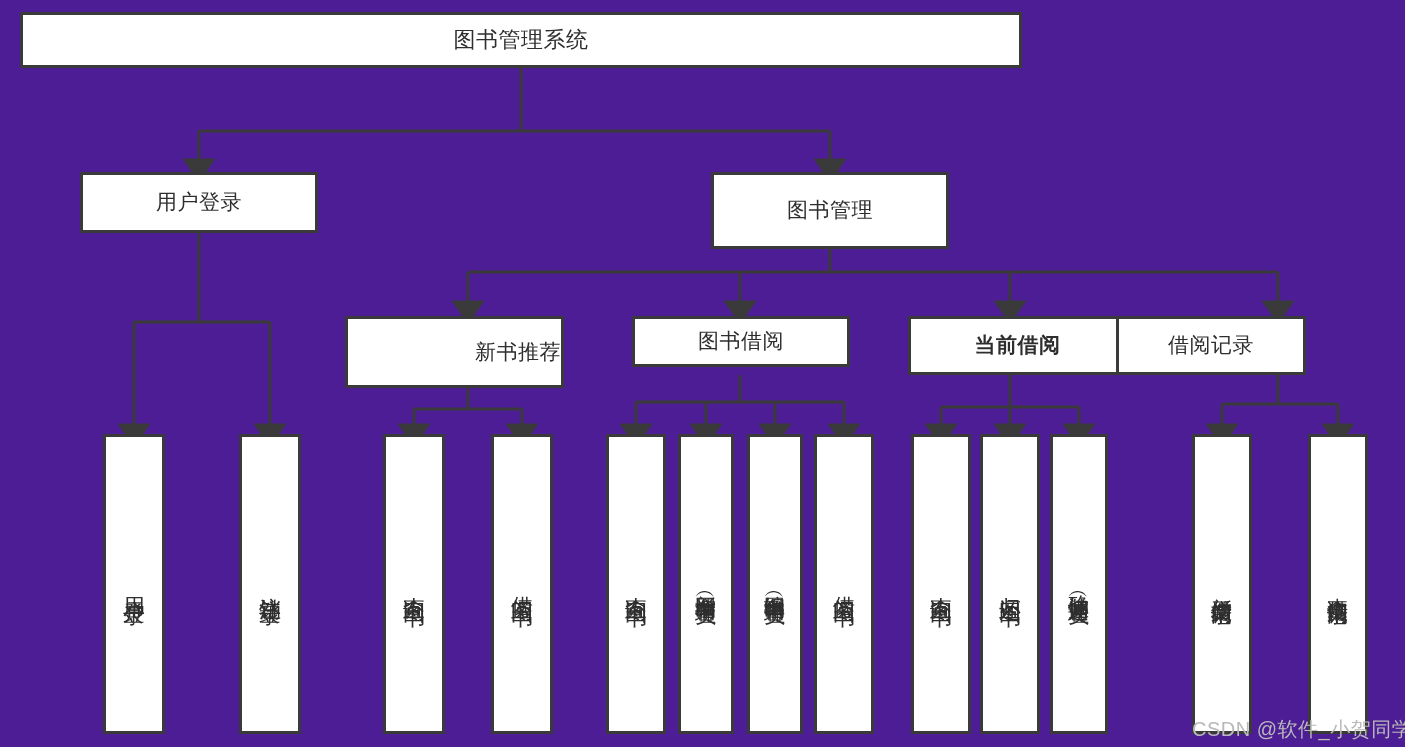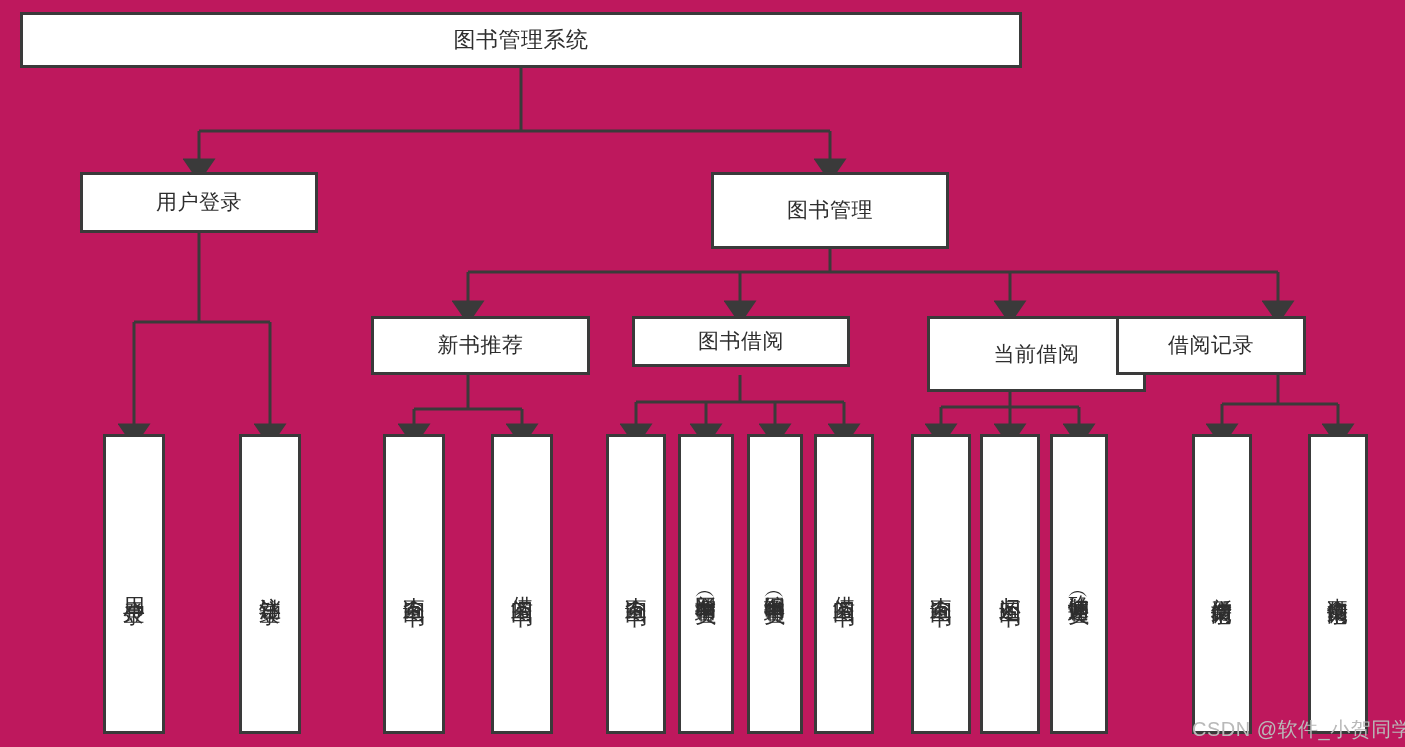--- a/index.html
+++ b/index.html
@@ -7,21 +7,21 @@
     padding: 0;
     background: #ffffff;
   }
   body {
     font-family: "Liberation Sans", "DejaVu Sans", sans-serif;
   }
   #canvas {
     position: relative;
     width: 1405px;
     height: 747px;
-    background: #be185d;
+    background: #4c1d95;
     overflow: hidden;
   }
   svg.edges {
     position: absolute;
     left: 0;
     top: 0;
     width: 1405px;
     height: 747px;
     pointer-events: none;
   }
@@ -132,27 +132,27 @@
     <span class="label">图书管理系统</span>
   </div>
 
   <div class="node horiz" style="left:80px; top:172px; width:238px; height:61px;">
     <span class="label">用户登录</span>
   </div>
   <div class="node horiz" style="left:711px; top:172px; width:238px; height:77px;">
     <span class="label">图书管理</span>
   </div>
 
-  <div class="node horiz" style="left:371px; top:316px; width:219px; height:59px;">
+  <div class="node horiz" style="left:345px; top:316px; width:219px; height:72px;justify-content:flex-end;">
     <span class="label">新书推荐</span>
   </div>
   <div class="node horiz" style="left:632px; top:316px; width:218px; height:51px;">
     <span class="label">图书借阅</span>
   </div>
-  <div class="node horiz" style="left:927px; top:316px; width:219px; height:76px;">
+  <div class="node horiz" style="left:908px; top:316px; width:219px; height:59px;font-weight:bold;">
     <span class="label">当前借阅</span>
   </div>
   <div class="node horiz" style="left:1116px; top:316px; width:190px; height:59px;">
     <span class="label">借阅记录</span>
   </div>
 
   <div class="node vert" style="left:103px; top:434px; width:62px; height:300px;">
     <span class="label">用户登录</span>
   </div>
   <div class="node vert" style="left:239px; top:434px; width:62px; height:300px;">

